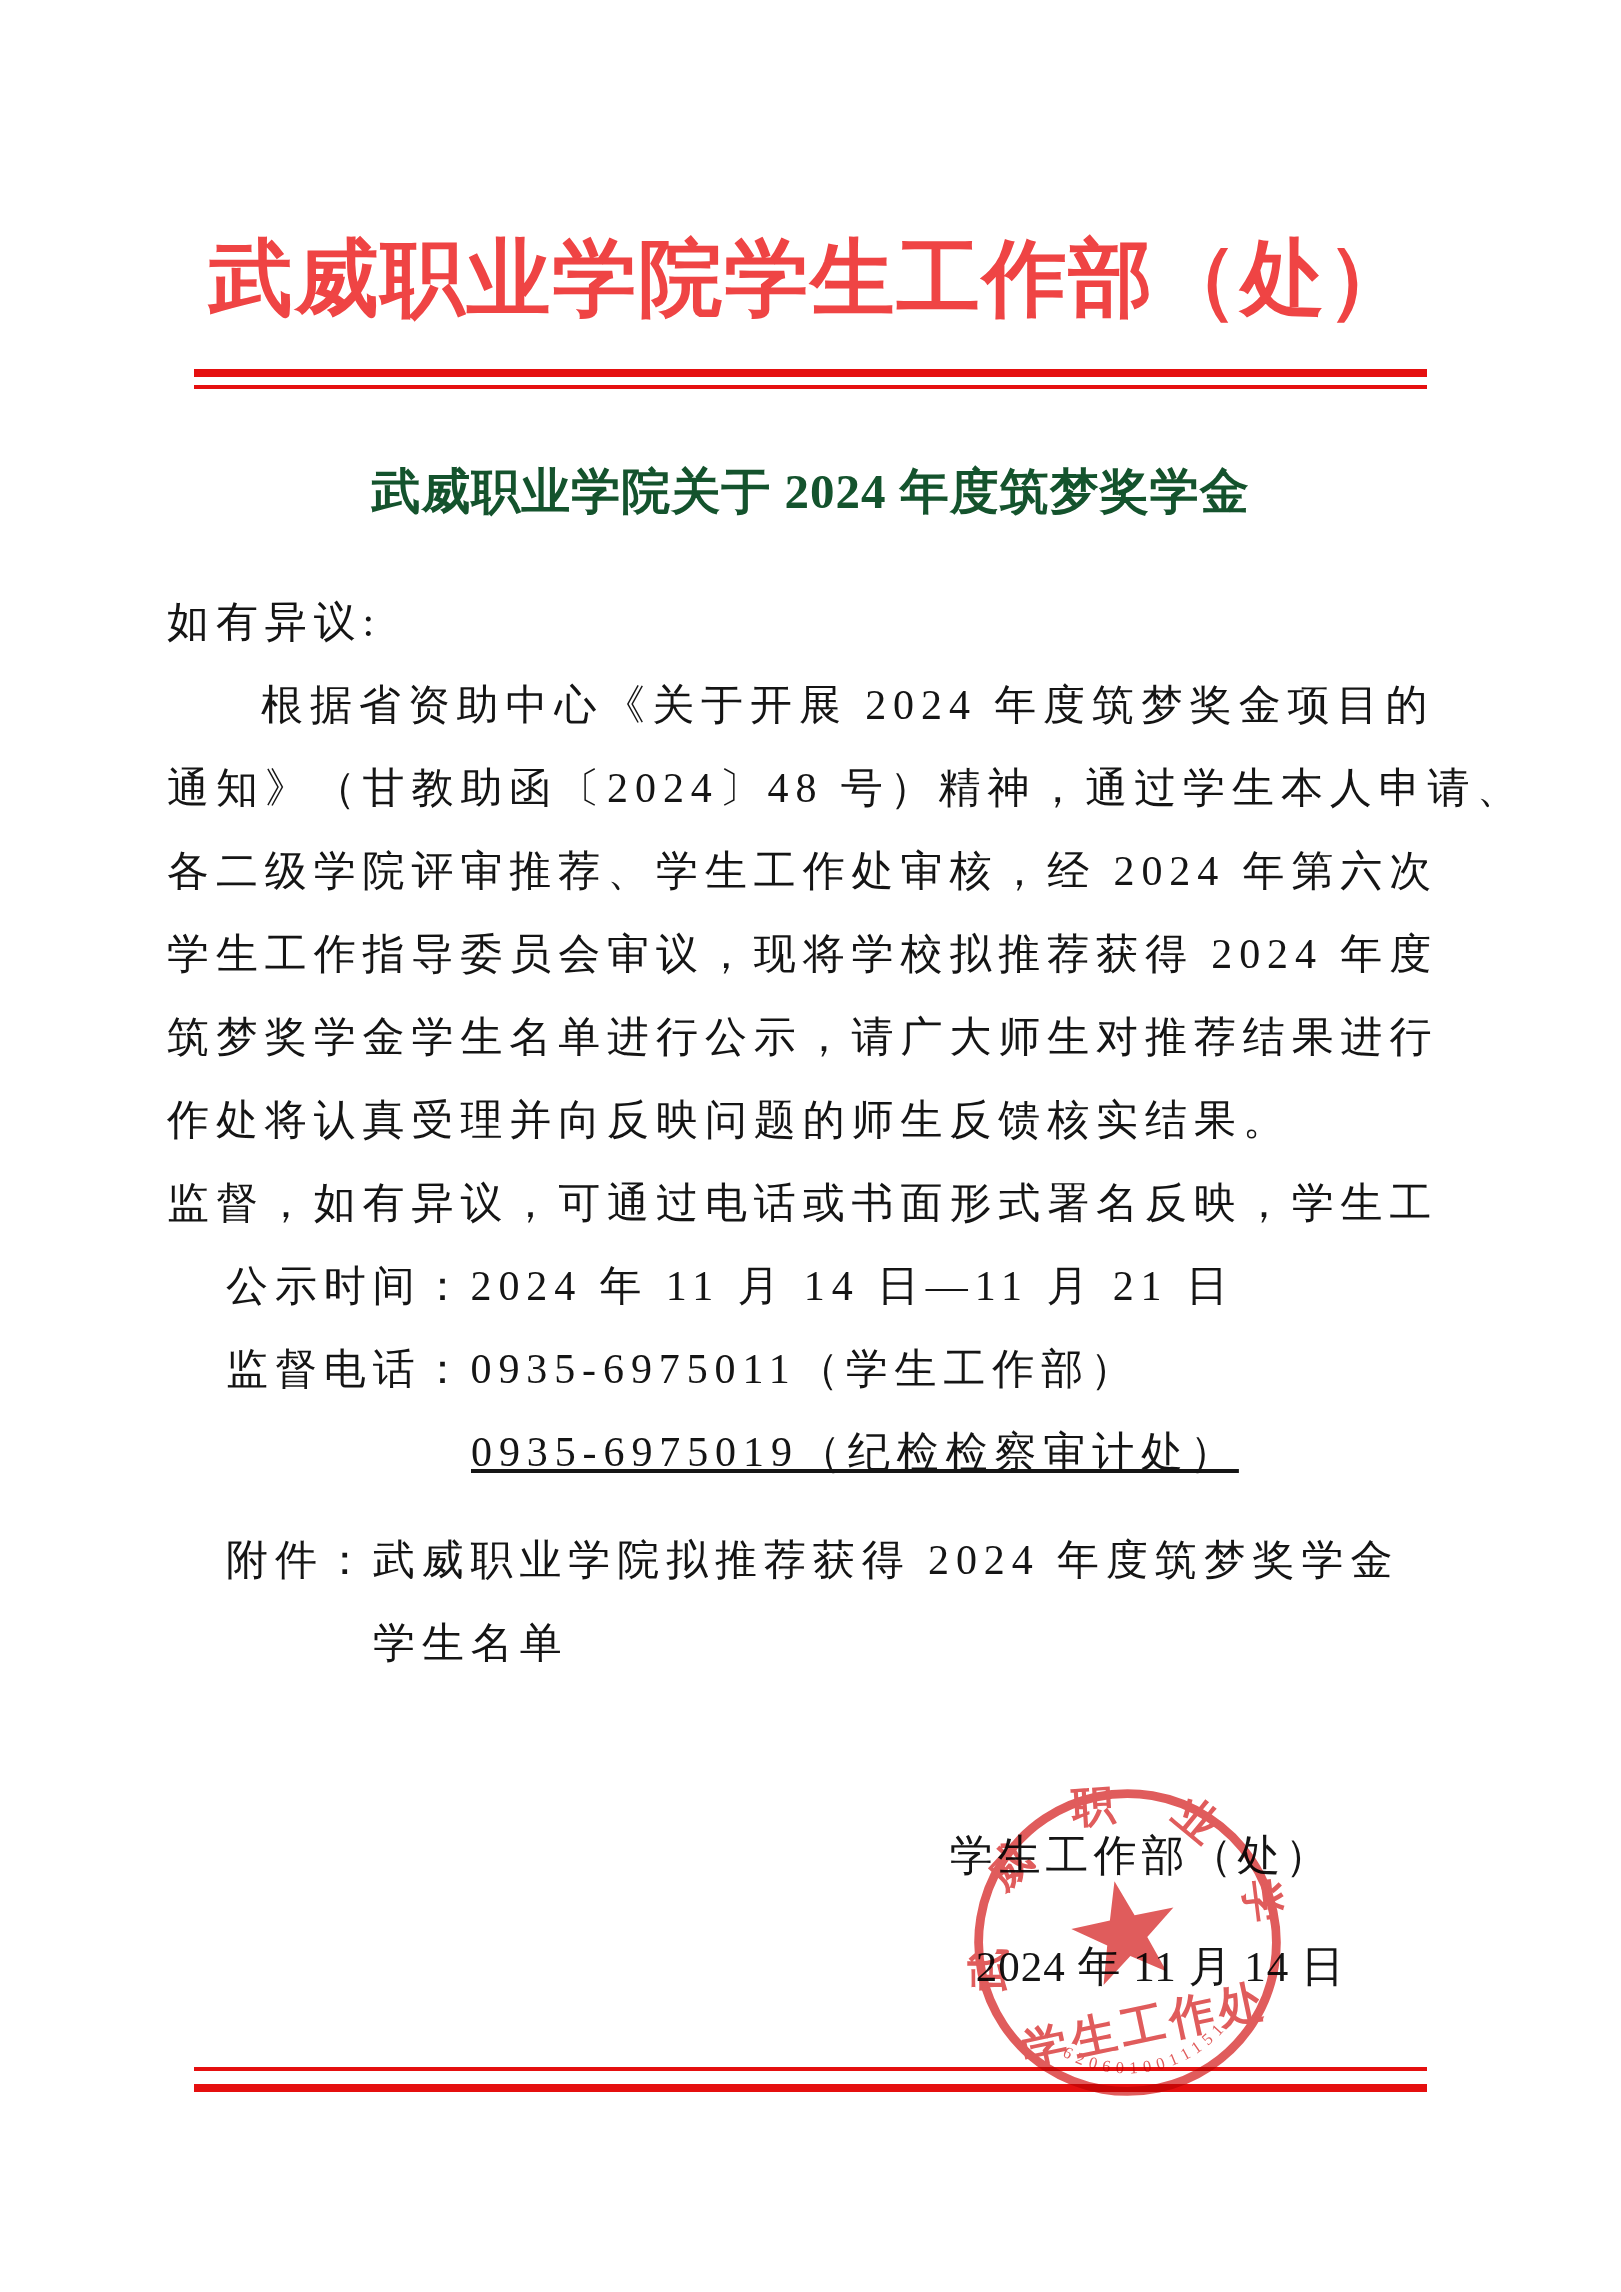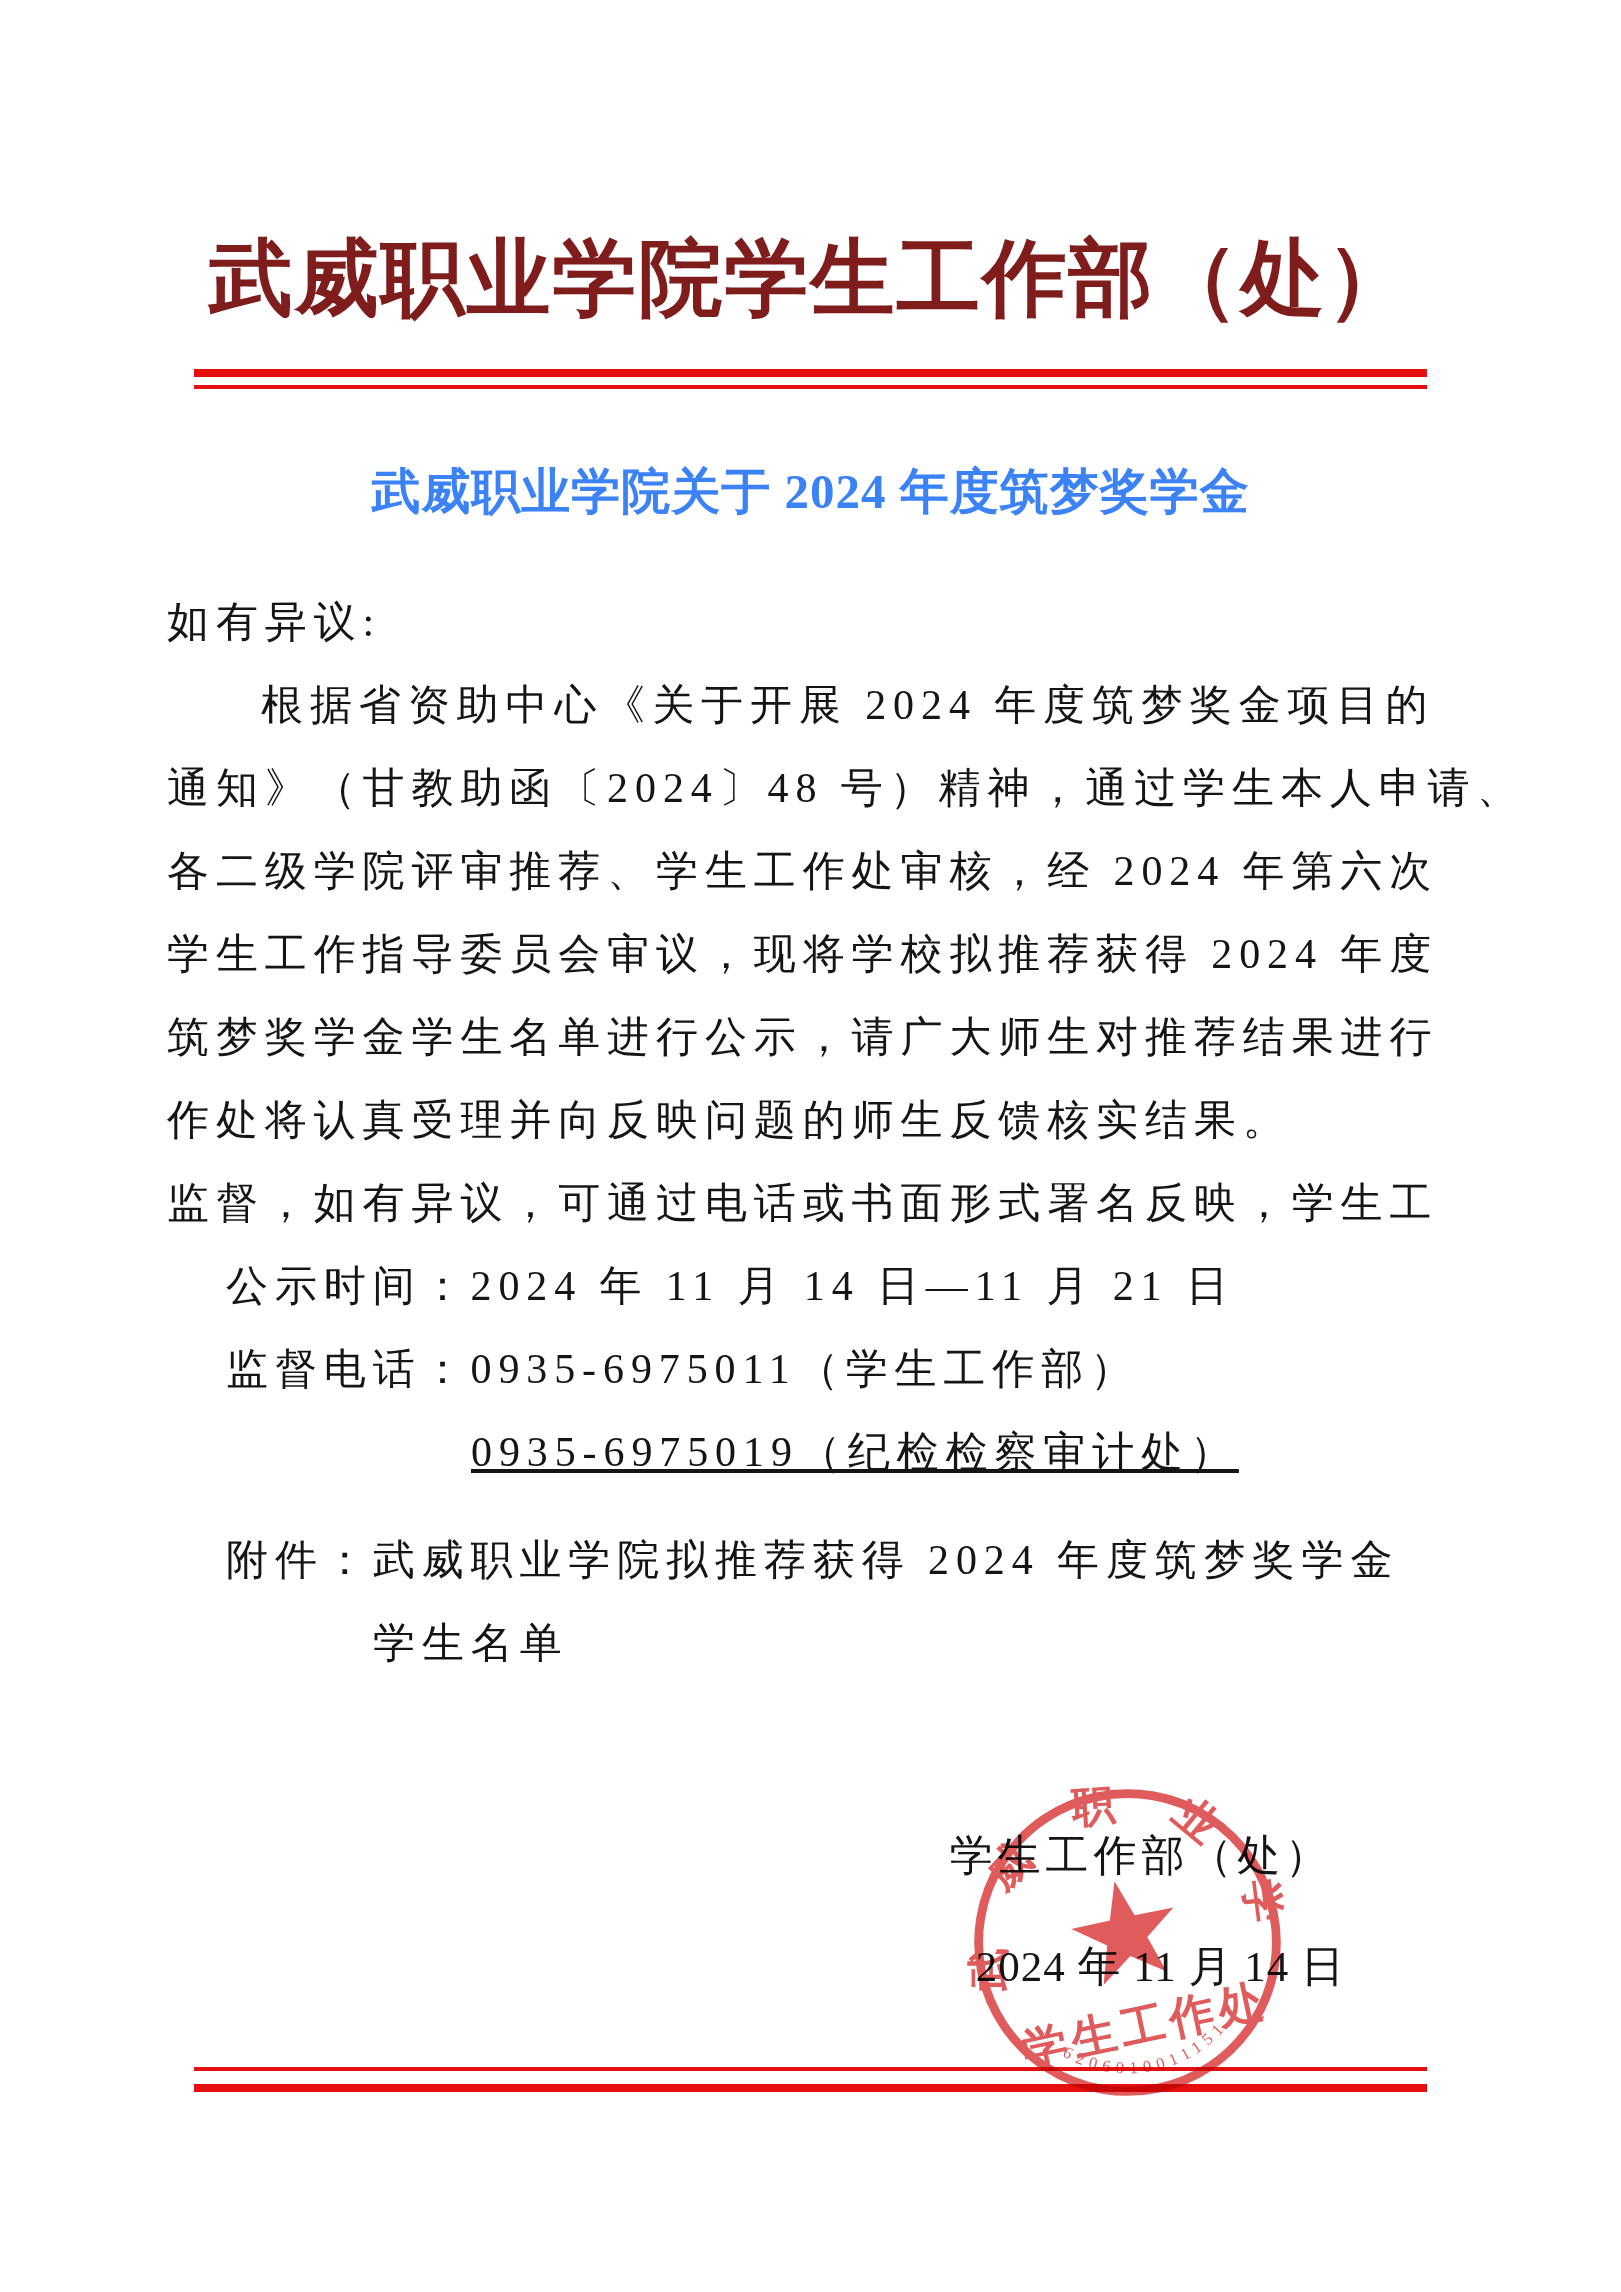--- a/index.html
+++ b/index.html
@@ -11,37 +11,37 @@
     font-family: "Liberation Serif", "DejaVu Serif", serif;
     color: #151515;
     overflow: hidden;
   }
   
   .letterhead-title {
     padding-top: 231px;
     text-align: center;
     font-size: 84px;
     font-weight: bold;
-    color: #7f1d1d;
+    color: #ef4444;
     letter-spacing: 2px;
     line-height: 1.15;
     white-space: nowrap;
   }
   .rules { width: 1233px; margin: 41px auto 0 auto; }
   .rule-thick { height: 8.8px; background: #e50f0f; }
   .rule-thin  { height: 3.9px; background: #e50f0f; }
   .rules .rule-thin { margin-top: 7.8px; }
   
   .doc-title {
     margin-top: 59px;
     text-align: center;
     font-size: 49px;
     font-weight: bold;
     line-height: 88px;
-    color: #3b82f6;
+    color: #14532d;
     letter-spacing: 1px;
   }
   
   .body-block {
     margin: 45px 167px 0 167px;
     font-size: 42px;
     line-height: 83px;
     letter-spacing: 6.9px;
   }
   .line { white-space: nowrap; }

